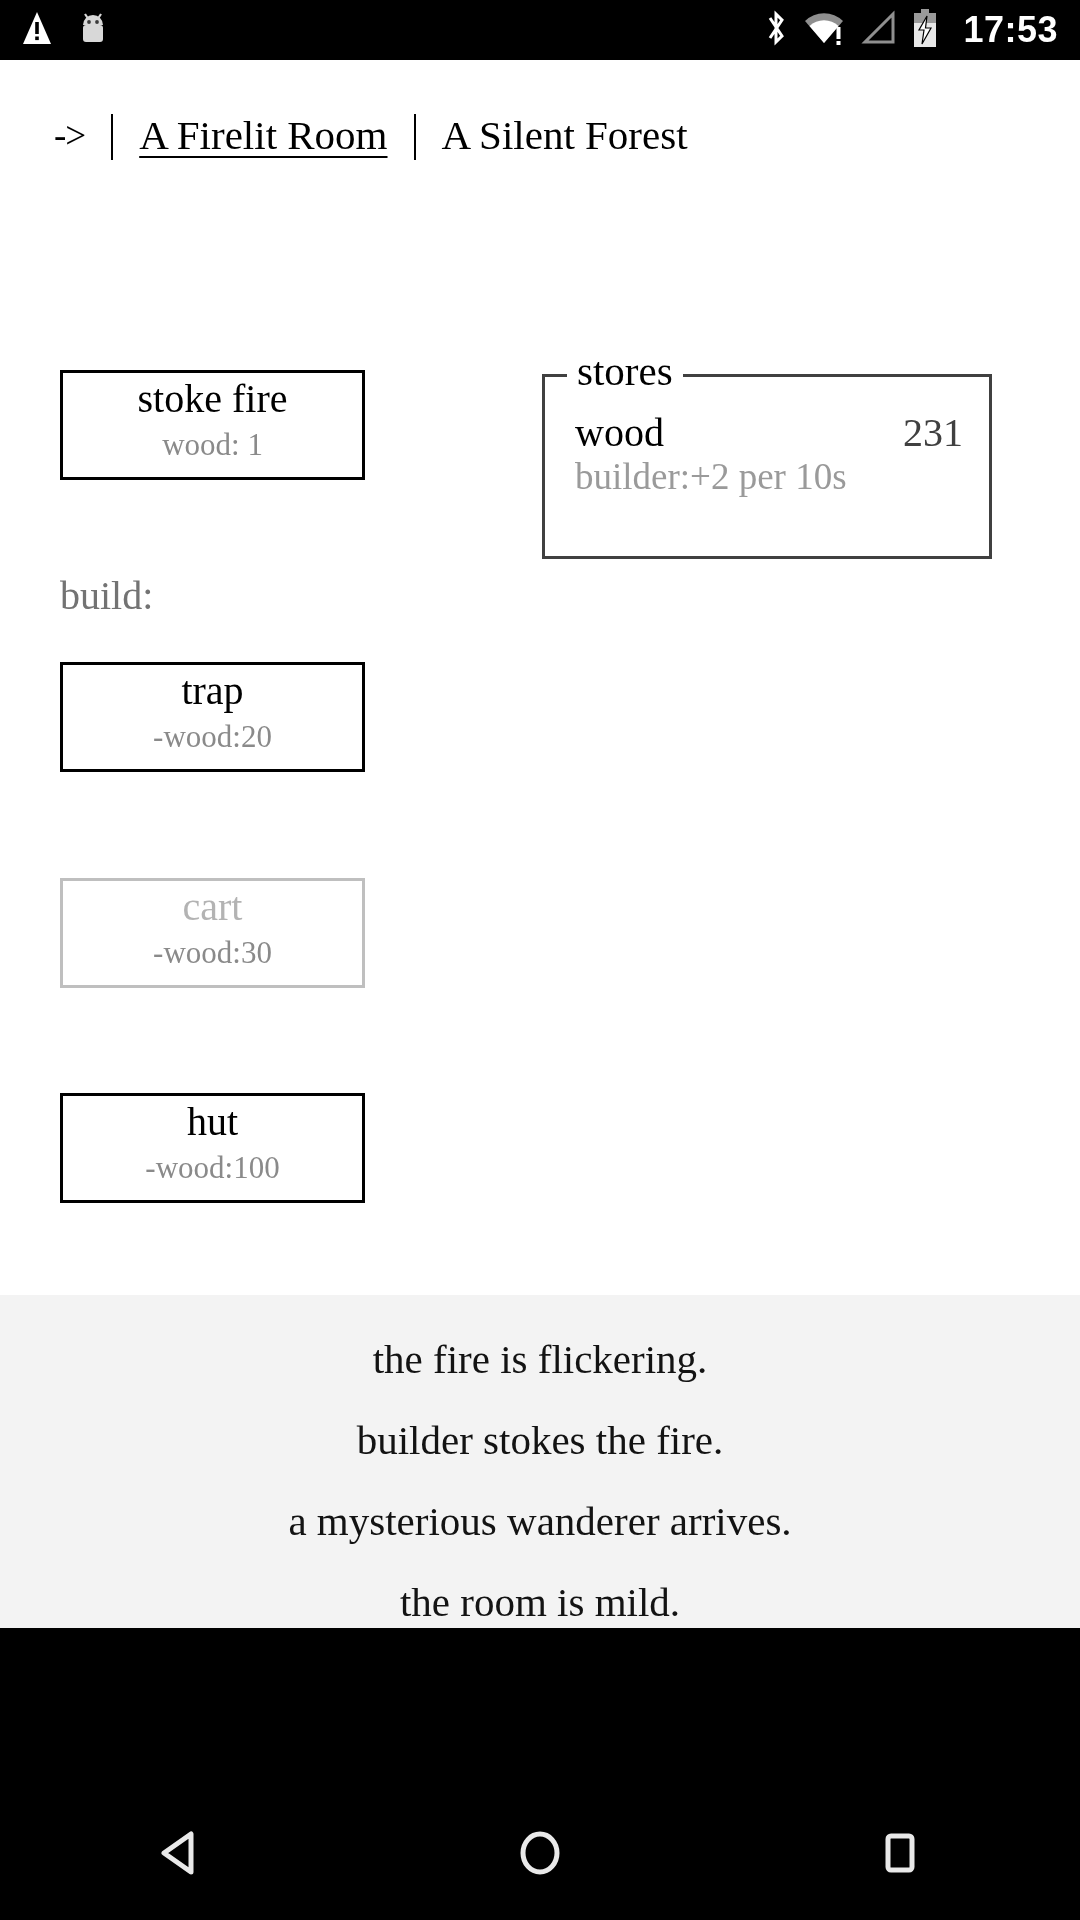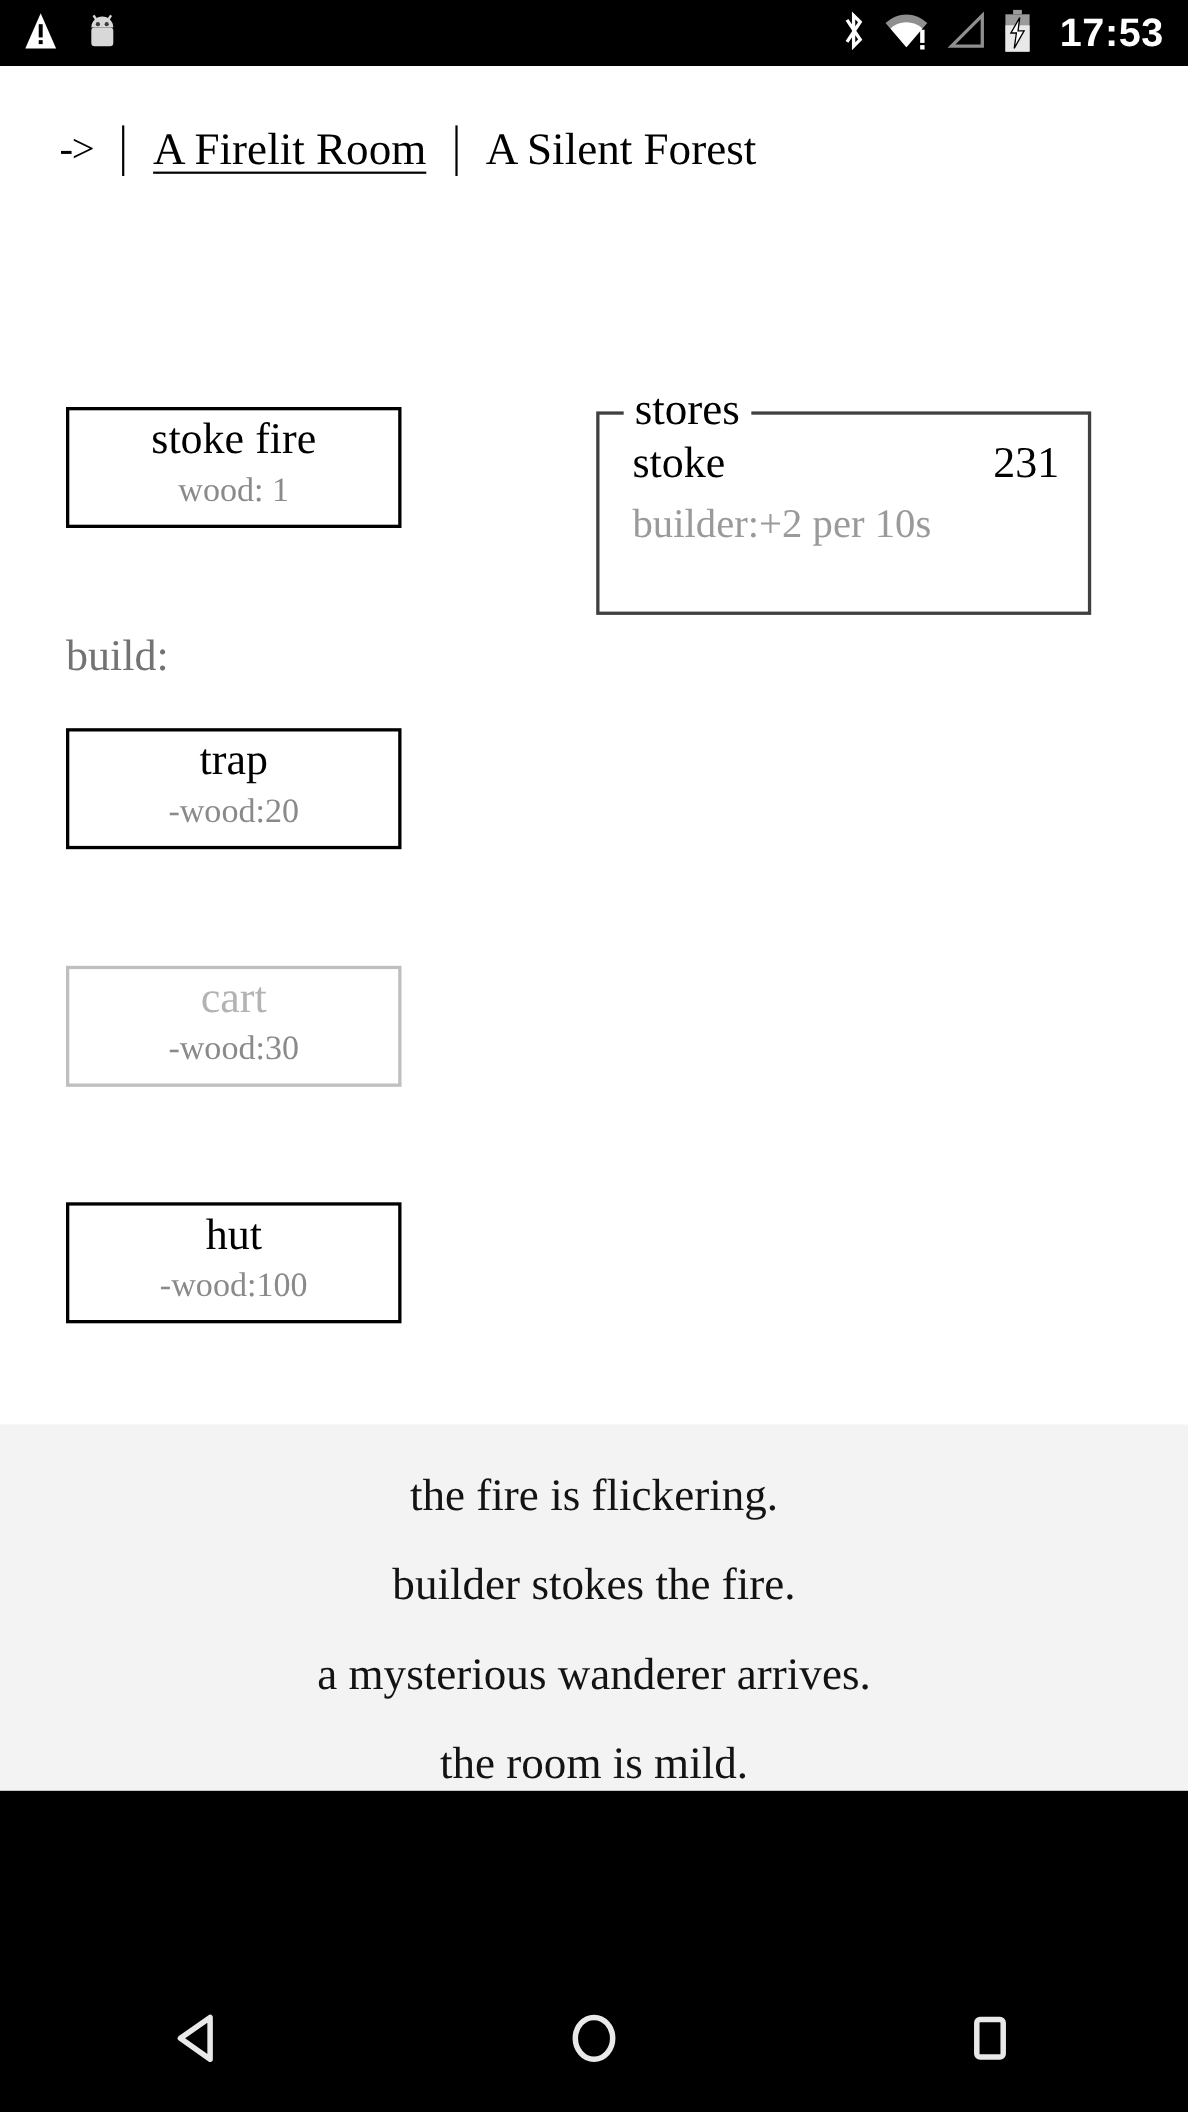--- a/index.html
+++ b/index.html
@@ -68,21 +68,21 @@
   .stores-legend{
     position:absolute; top:-31px; left:22px;
     background:#fff; padding:0 10px;
     font-size:41px; line-height:50px; color:#000;
   }
   .store-row{
     position:absolute; top:20px; left:30px; right:26px;
     display:flex; justify-content:space-between; align-items:baseline;
   }
   .store-name{ font-size:40px; color:#000; }
-  .store-val{ font-size:40px; color:#000000; }
+  .store-val{ font-size:40px; color:#404040;margin-top:12px; }
   .store-tip{
     position:absolute; top:78px; left:30px;
     font-size:37px; color:#9a9a9a;
   }
 
   
   .log{
     position:absolute; left:0; top:1295px; width:1080px; height:333px;
     background:#f3f3f3;
     padding-top:24px;
@@ -186,21 +186,21 @@
     </div>
 
     <div class="btn" id="btn-hut">
       <div class="bname">hut</div>
       <div class="bcost">-wood:100</div>
     </div>
 
     <div class="stores">
       <div class="stores-legend">stores</div>
       <div class="store-row">
-        <span class="store-name">stoke</span>
+        <span class="store-name">wood</span>
         <span class="store-val">231</span>
       </div>
       <div class="store-tip">builder:+2 per 10s</div>
     </div>
   </div>
 
   <div class="log">
     <div class="log-line">the fire is flickering.</div>
     <div class="log-line">builder stokes the fire.</div>
     <div class="log-line">a mysterious wanderer arrives.</div>

